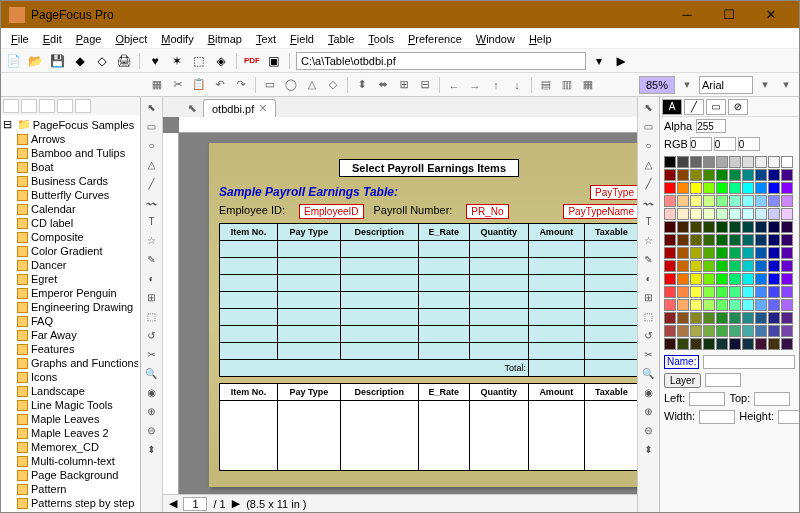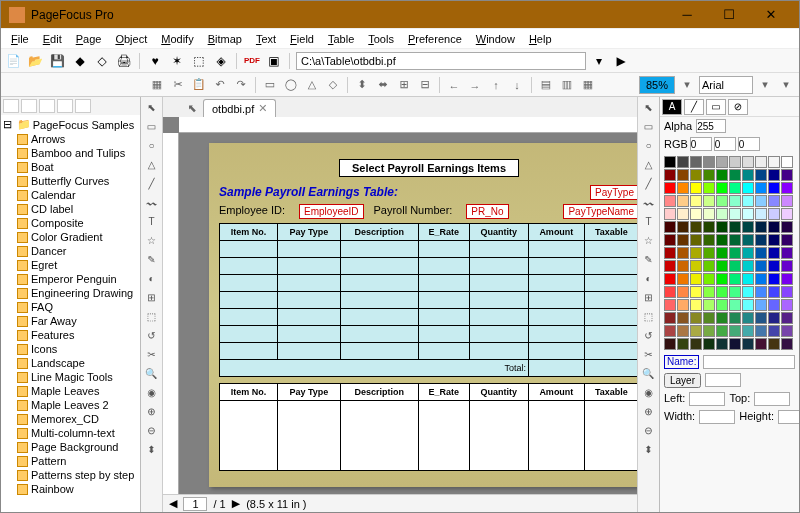--- a/index.html
+++ b/index.html
@@ -11,21 +11,21 @@
 .winbtn { width: 40px; height: 24px; display: flex; align-items: center; justify-content: center; font-size: 13px; }
 .menubar { height: 20px; display: flex; align-items: center; padding: 0 4px; gap: 2px; background: #fff; border-bottom: 1px solid #eee; }
 .menuitem { padding: 14px 6px; }
 .menuitem u { text-decoration: underline; }
 .toolbar { height: 24px; display: flex; align-items: center; padding: 0 4px; gap: 4px; background: #f8f8f8; border-bottom: 1px solid #ddd; }
 .tbtn { width: 18px; height: 18px; display: flex; align-items: center; justify-content: center; font-size: 12px; }
 .tsep { width: 1px; height: 16px; background: #ccc; margin: 0 2px; }
 .pathbox { flex: 0 0 290px; height: 18px; border: 1px solid #aaa; background: #fff; padding: 0 4px; display: flex; align-items: center; font-size: 11px; }
 .toolbar2 { height: 24px; display: flex; align-items: center; padding: 0 4px; gap: 3px; background: #f8f8f8; border-bottom: 1px solid #ccc; }
 .tb2btn { width: 18px; height: 18px; display:flex;align-items:center;justify-content:center;font-size:11px;color:#666;}
-.zoom { width: 36px; height: 18px; border: 1px solid #aaa; background: #0ea5e9; font-size: 11px; text-align: center; }
+.zoom { width: 36px; height: 18px; border: 1px solid #aaa; background: #c4b5fd; font-size: 11px; text-align: center; }
 .fontsel { width: 54px; height: 18px; border: 1px solid #aaa; background: #fff; font-size: 11px; padding: 0 2px; }
 .main { flex: 1; display: flex; overflow: hidden; }
 .leftpanel { width: 140px; background: #fff; border-right: 1px solid #bbb; overflow: hidden; display:flex; flex-direction:column; }
 .lefttabs { height: 18px; display:flex; gap:2px; padding:2px; background:#f4f4f4;}
 .lefttab { width:16px;height:14px;background:#fff;border:1px solid #ccc;}
 .tree { flex:1; overflow-y:auto; padding: 2px; }
 .tree-root { display:flex; align-items:center; gap:2px; padding:1px 0;}
 .tree-root .fold { width:12px;}
 .tree-item { display:flex; align-items:center; gap:3px; padding: 0 0 0 14px; height:14px; white-space:nowrap; overflow:hidden;}
 .doc-icon { width:11px; height:11px; background:#fc6; border:1px solid #c80; flex-shrink:0;}
@@ -176,20 +176,24 @@
           <div class="tree-item">
             <span class="doc-icon"></span>
             <span>Bamboo and Tulips</span>
           </div>
           <div class="tree-item">
             <span class="doc-icon"></span>
             <span>Boat</span>
           </div>
           <div class="tree-item">
             <span class="doc-icon"></span>
+            <span>Business Cards</span>
+          </div>
+          <div class="tree-item">
+            <span class="doc-icon"></span>
             <span>Butterfly Curves</span>
           </div>
           <div class="tree-item">
             <span class="doc-icon"></span>
             <span>Calendar</span>
           </div>
           <div class="tree-item">
             <span class="doc-icon"></span>
             <span>CD label</span>
           </div>
@@ -221,20 +225,24 @@
             <span class="doc-icon"></span>
             <span>FAQ</span>
           </div>
           <div class="tree-item">
             <span class="doc-icon"></span>
             <span>Far Away</span>
           </div>
           <div class="tree-item">
             <span class="doc-icon"></span>
             <span>Features</span>
+          </div>
+          <div class="tree-item">
+            <span class="doc-icon"></span>
+            <span>Graphs and Functions</span>
           </div>
           <div class="tree-item">
             <span class="doc-icon"></span>
             <span>Icons</span>
           </div>
           <div class="tree-item">
             <span class="doc-icon"></span>
             <span>Landscape</span>
           </div>
           <div class="tree-item">

